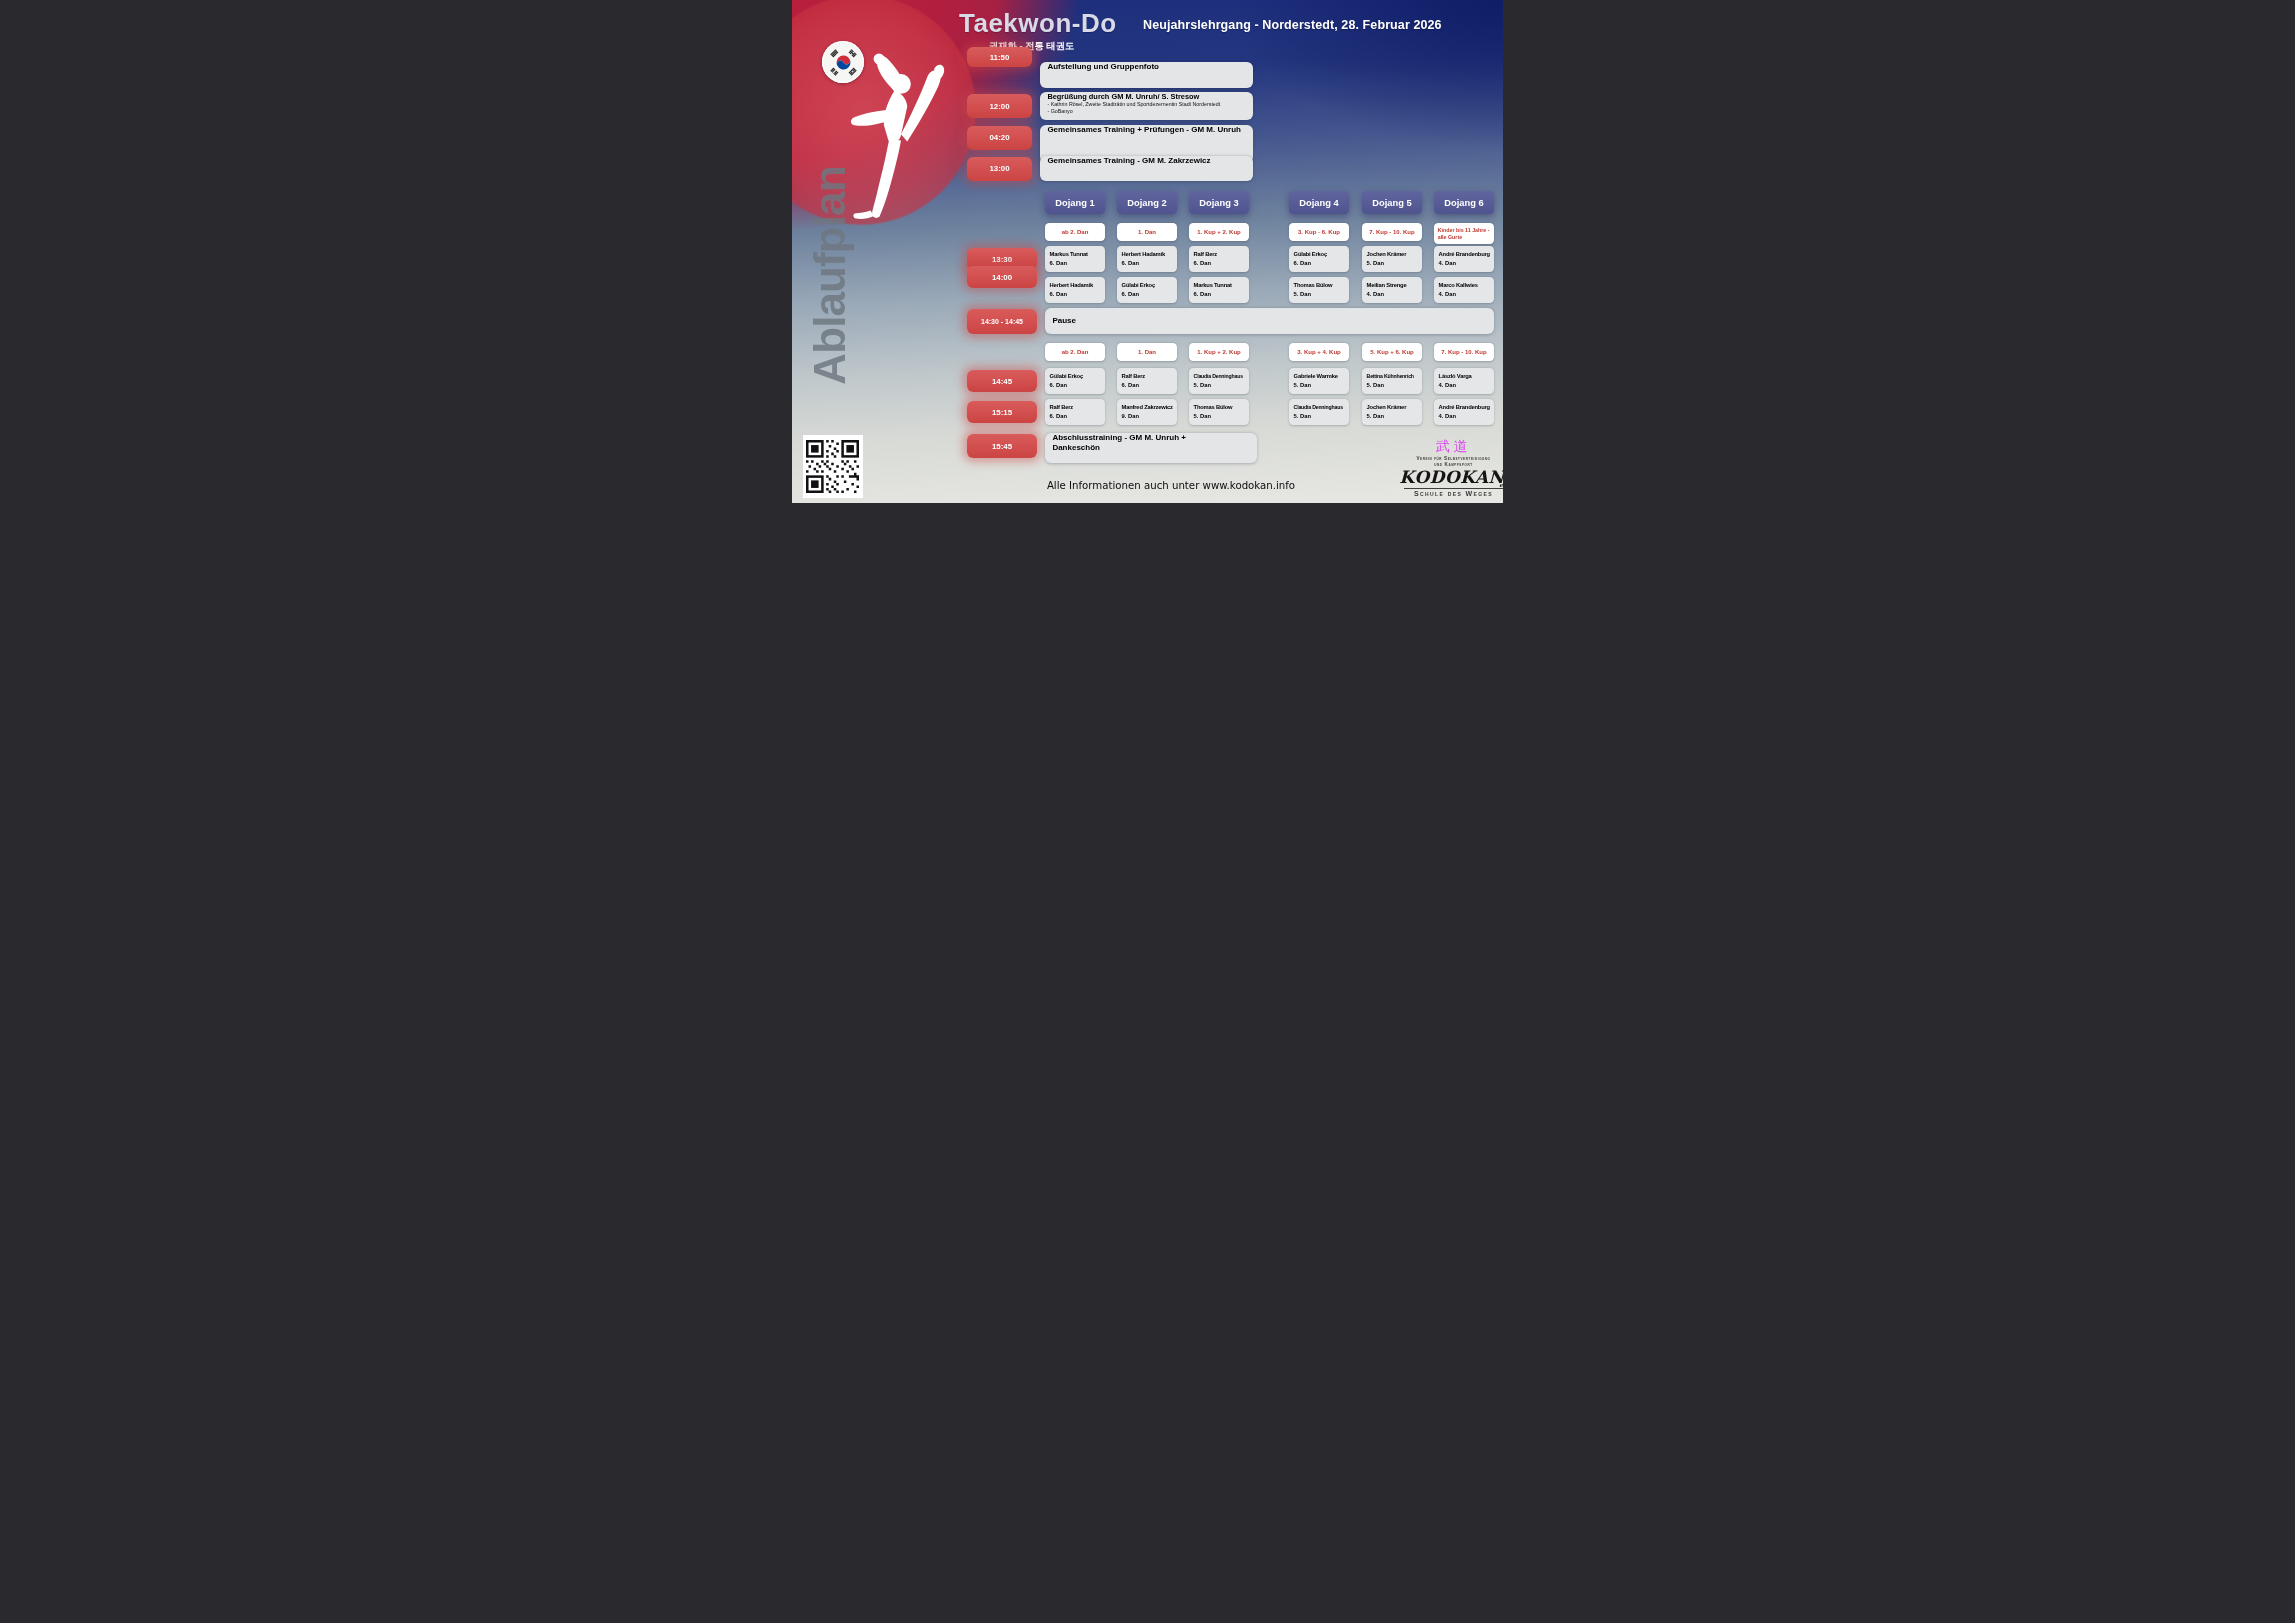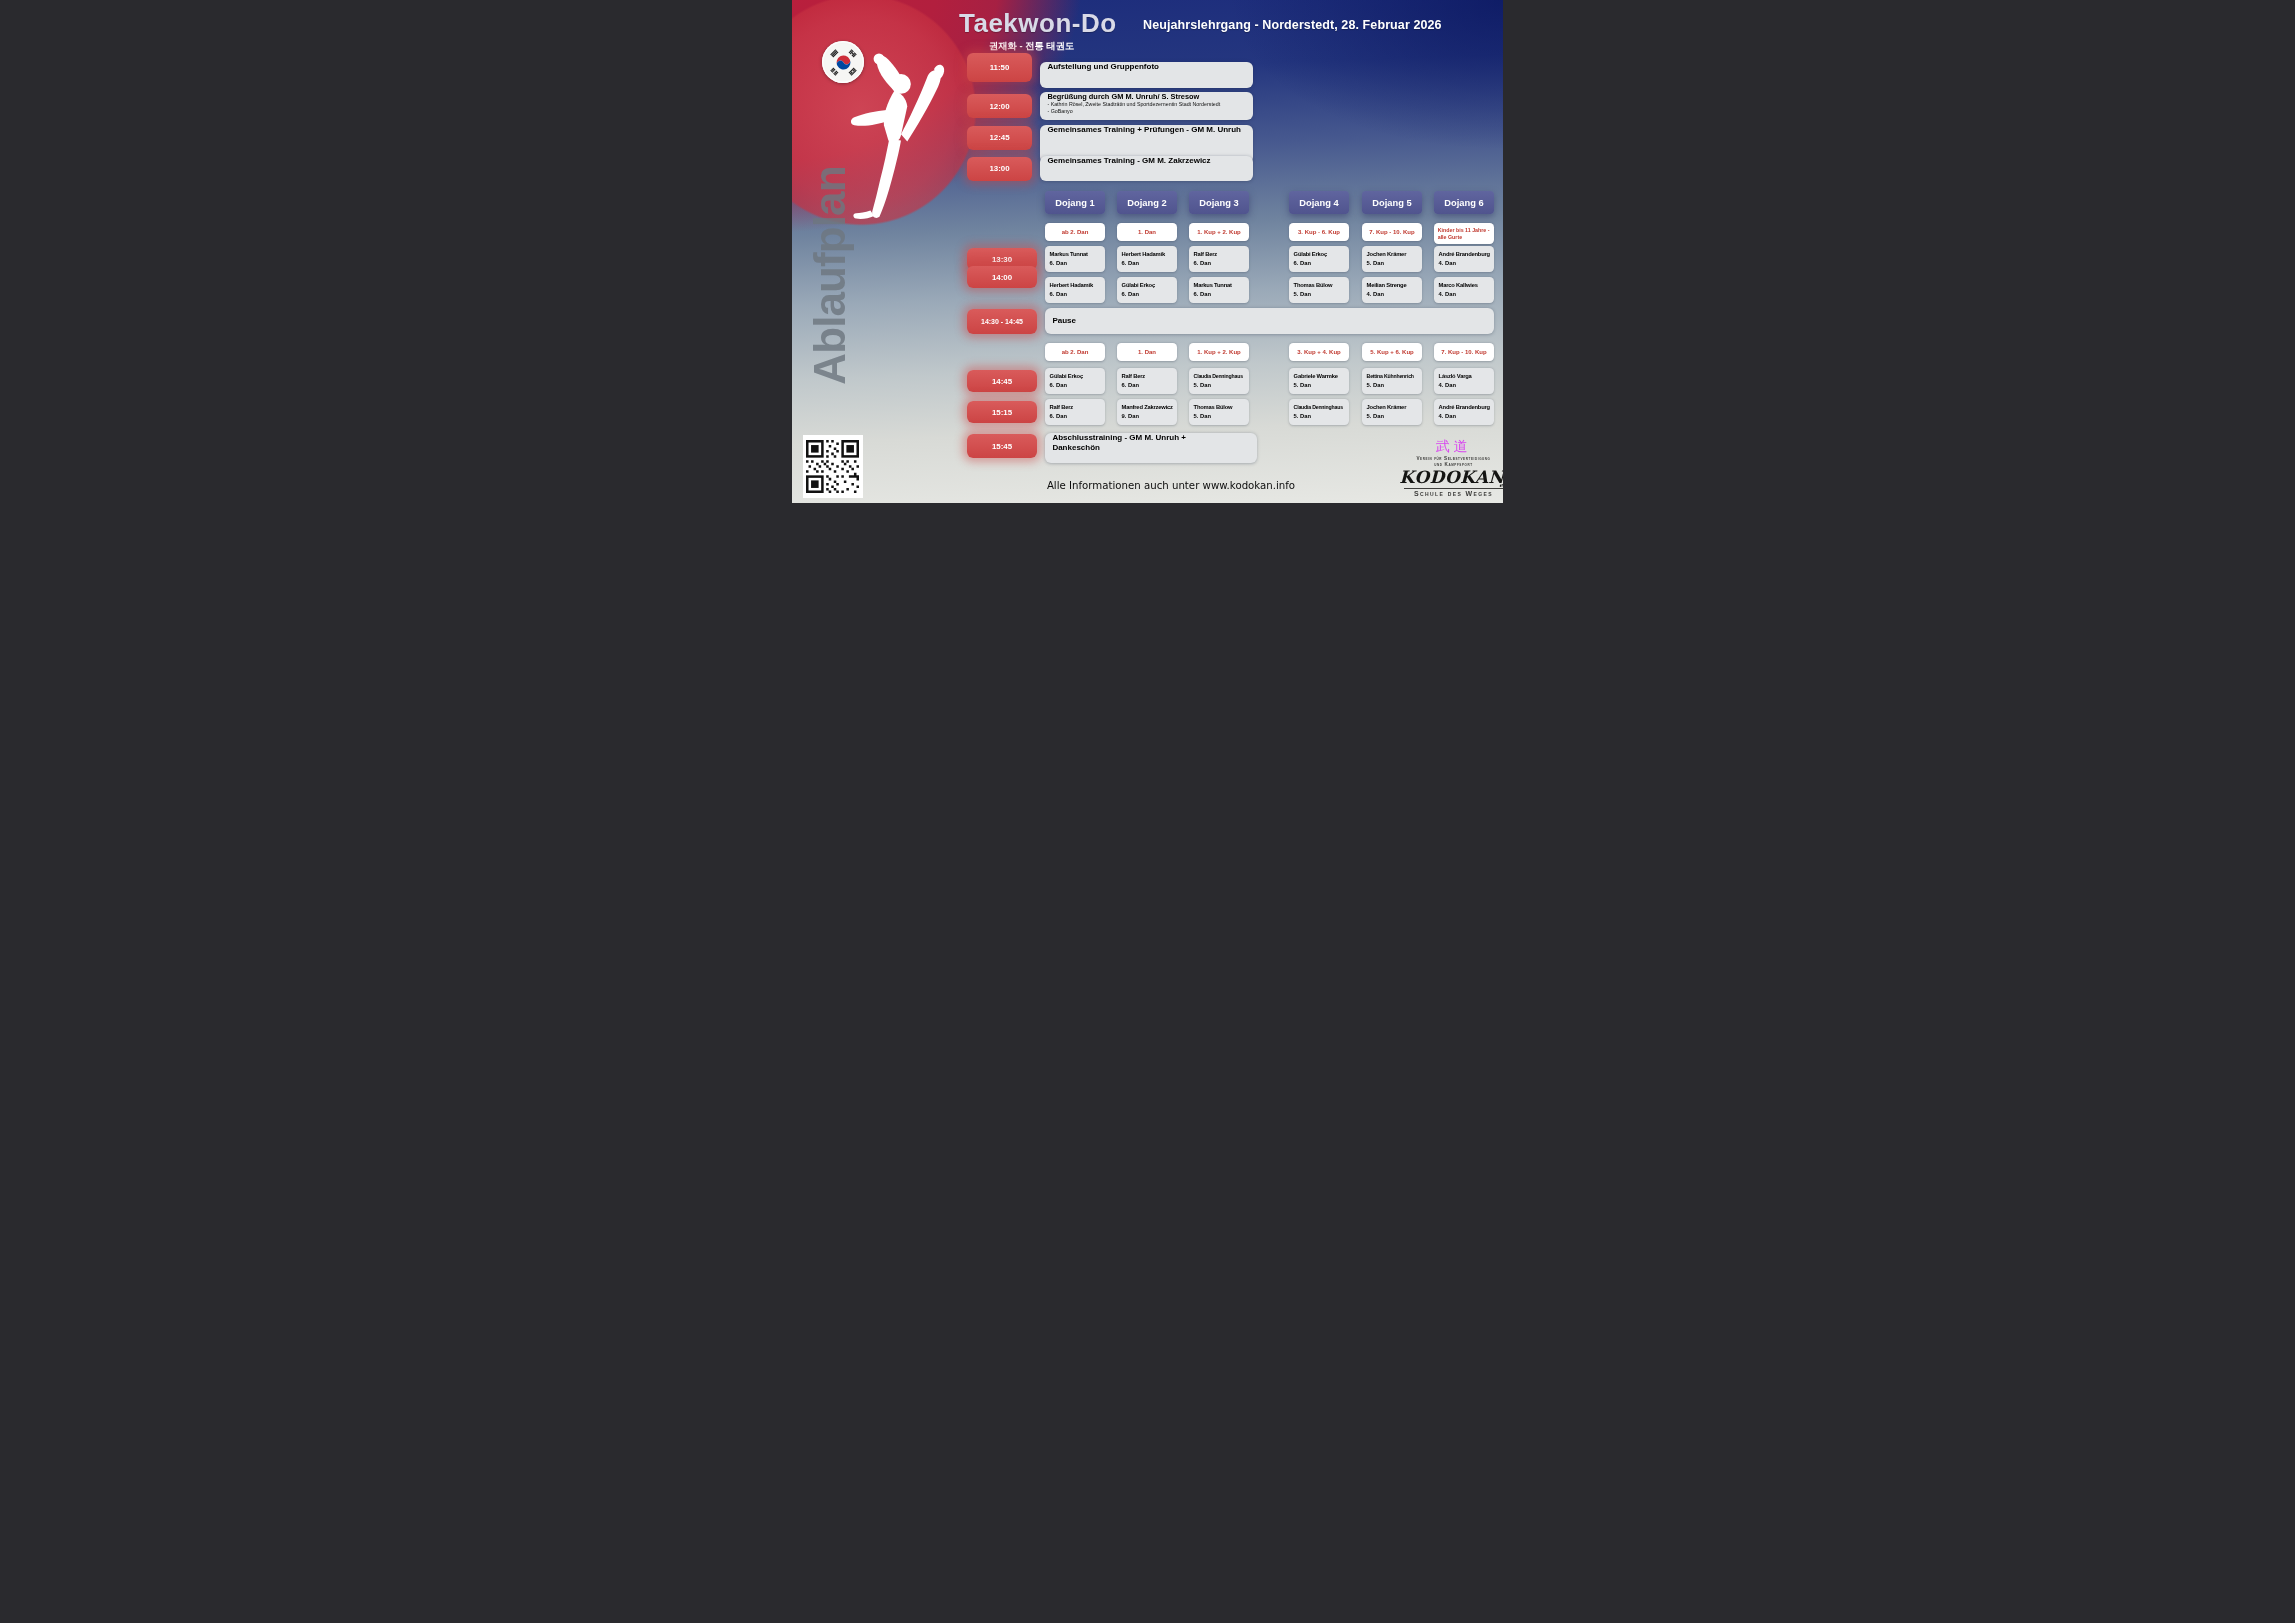--- a/index.html
+++ b/index.html
@@ -140,33 +140,33 @@
       </g>
     </svg>
   </div>
 
   <div class="vtitle">Ablaufplan</div>
 
   <h1 class="title">Taekwon-Do</h1>
   <div class="korean">권재화 - 전통 태권도</div>
   <div class="event">Neujahrslehrgang - Norderstedt, 28. Februar 2026</div>
 
-  <div class="pill" style="top:53px;height:29px">11:50</div>
+  <div class="pill" style="top:47px;height:20px">11:50</div>
   <div class="box" style="left:248px;top:62px;width:213px;height:26px">
     <div class="box-title">Aufstellung und Gruppenfoto</div>
   </div>
 
   <div class="pill" style="top:94px;height:24px">12:00</div>
   <div class="box" style="left:248px;top:92px;width:213px;height:28px">
     <div class="box-title" style="font-size:7.4px">Begrüßung durch GM M. Unruh/ S. Stresow</div>
     <div class="sub">- Kathrin Rösel, Zweite Stadträtin und Sportdezernentin Stadt Norderstedt</div>
     <div class="sub">- GoBanyo</div>
   </div>
 
-  <div class="pill" style="top:126px;height:23.6px">12:45</div>
+  <div class="pill" style="top:126px;height:23.6px">04:20</div>
   <div class="box" style="left:248px;top:125px;width:213px;height:38px">
     <div class="box-title">Gemeinsames Training + Prüfungen - GM M. Unruh</div>
   </div>
 
   <div class="pill" style="top:157px;height:23.6px">13:00</div>
   <div class="box" style="left:248px;top:156px;width:213px;height:25px">
     <div class="box-title">Gemeinsames Training - GM M. Zakrzewicz</div>
   </div>
 
   <div class="col c1 r-head dhead">Dojang 1</div>

